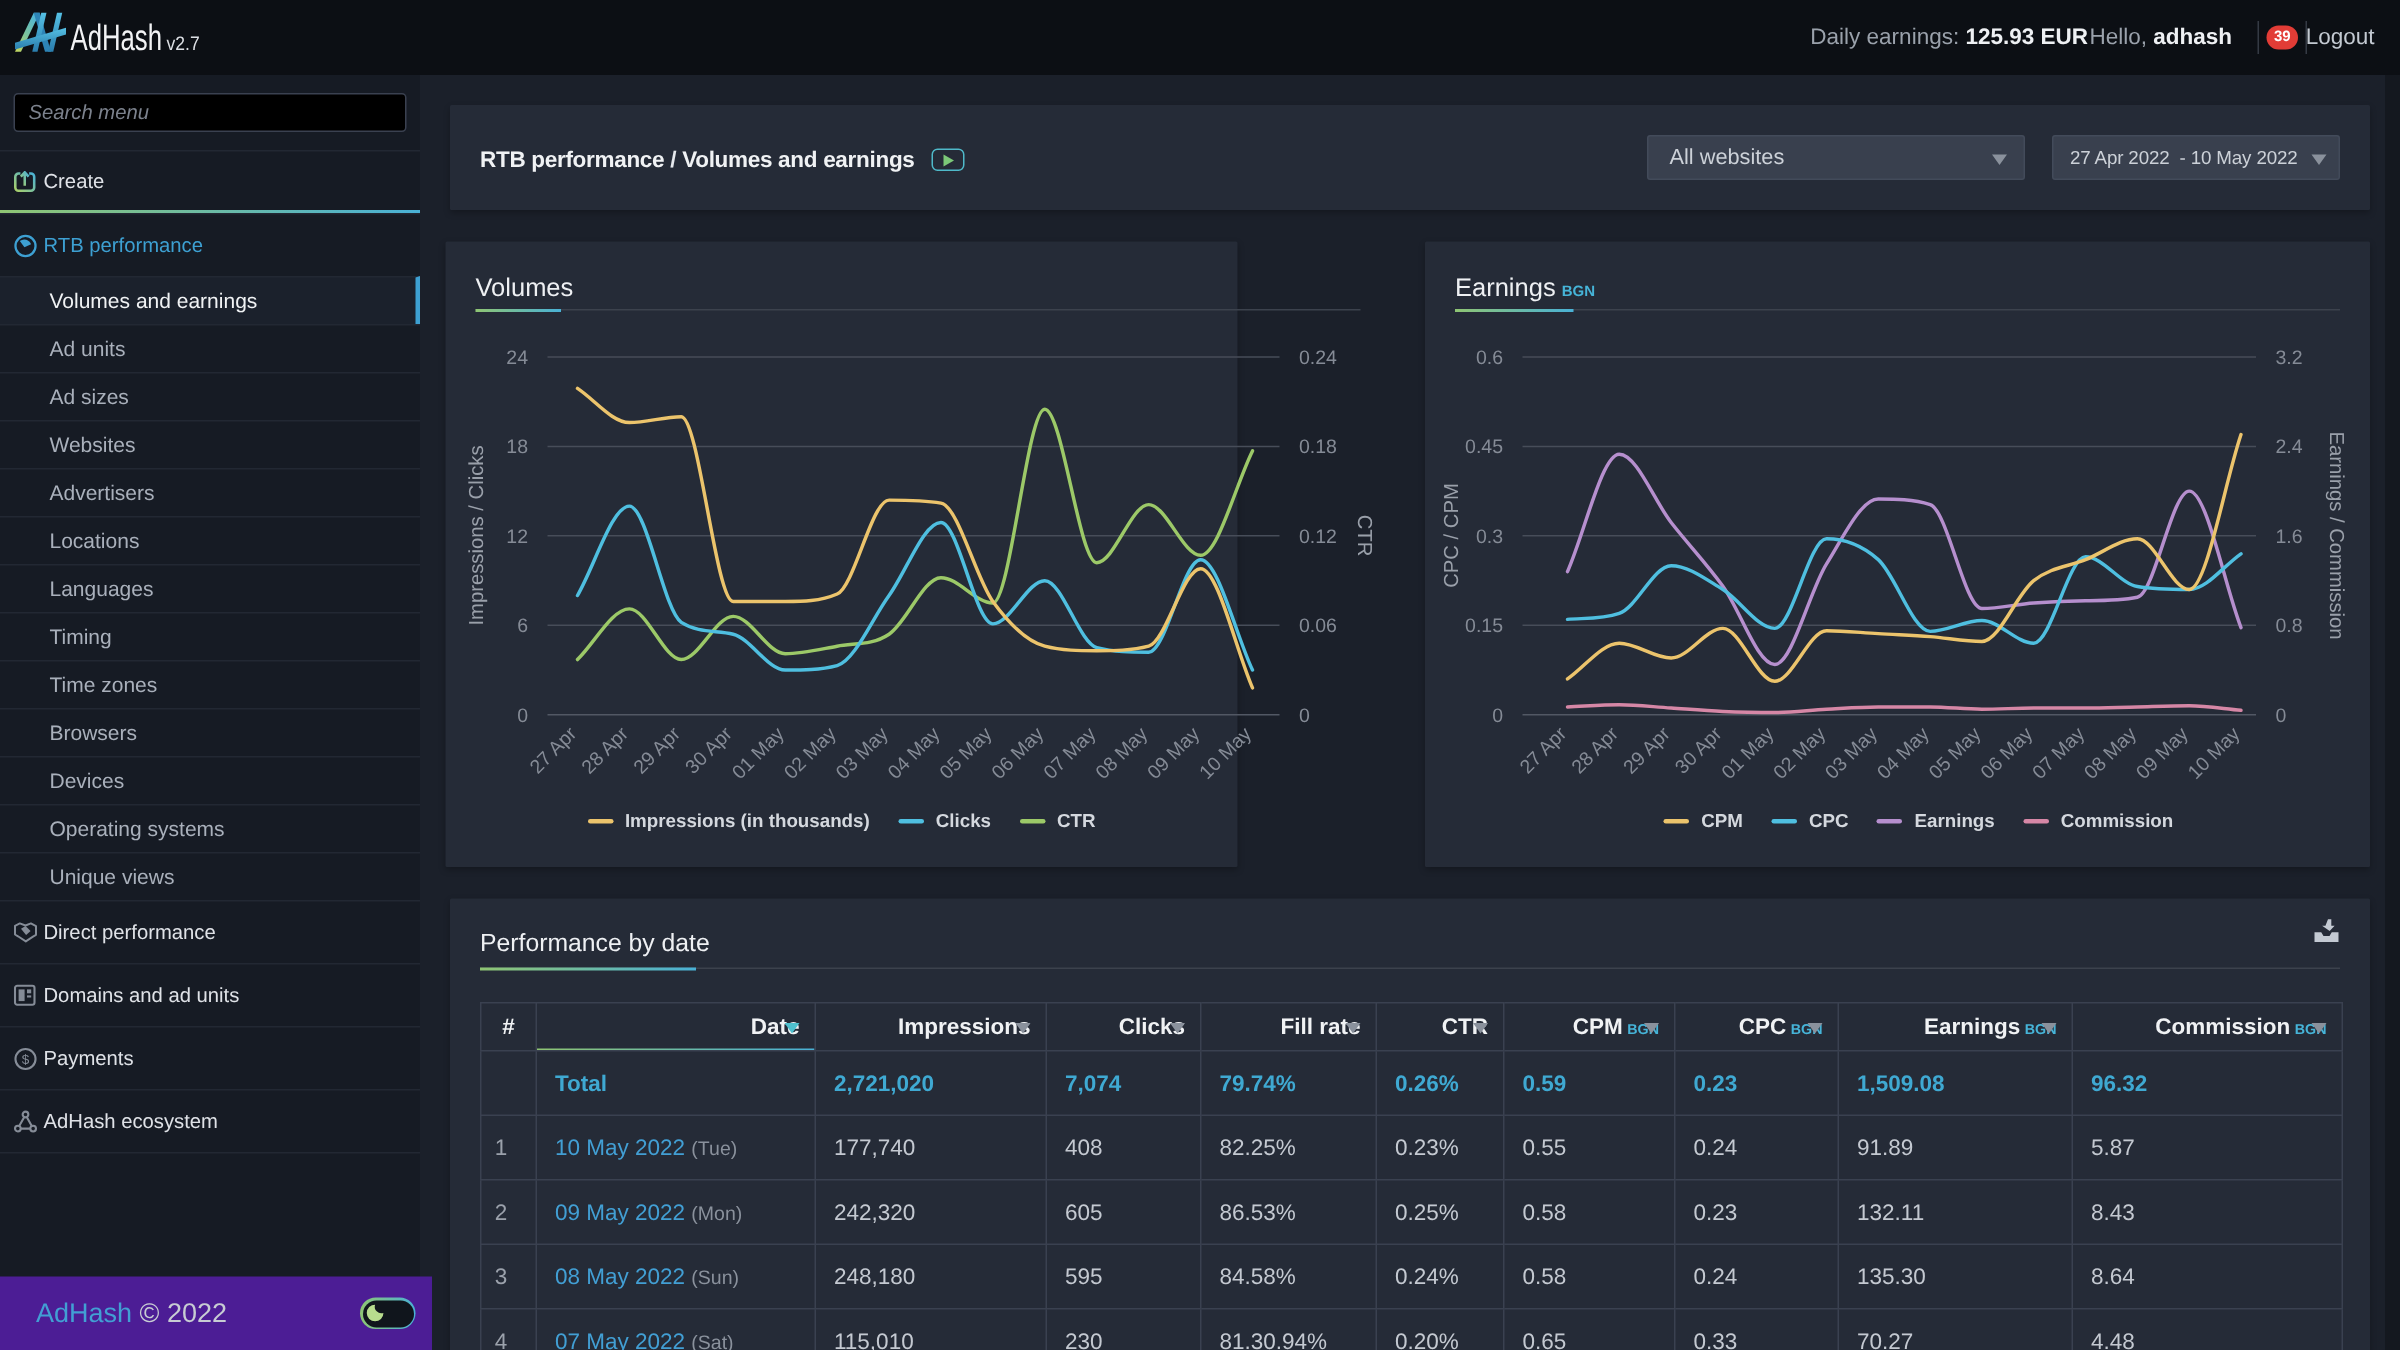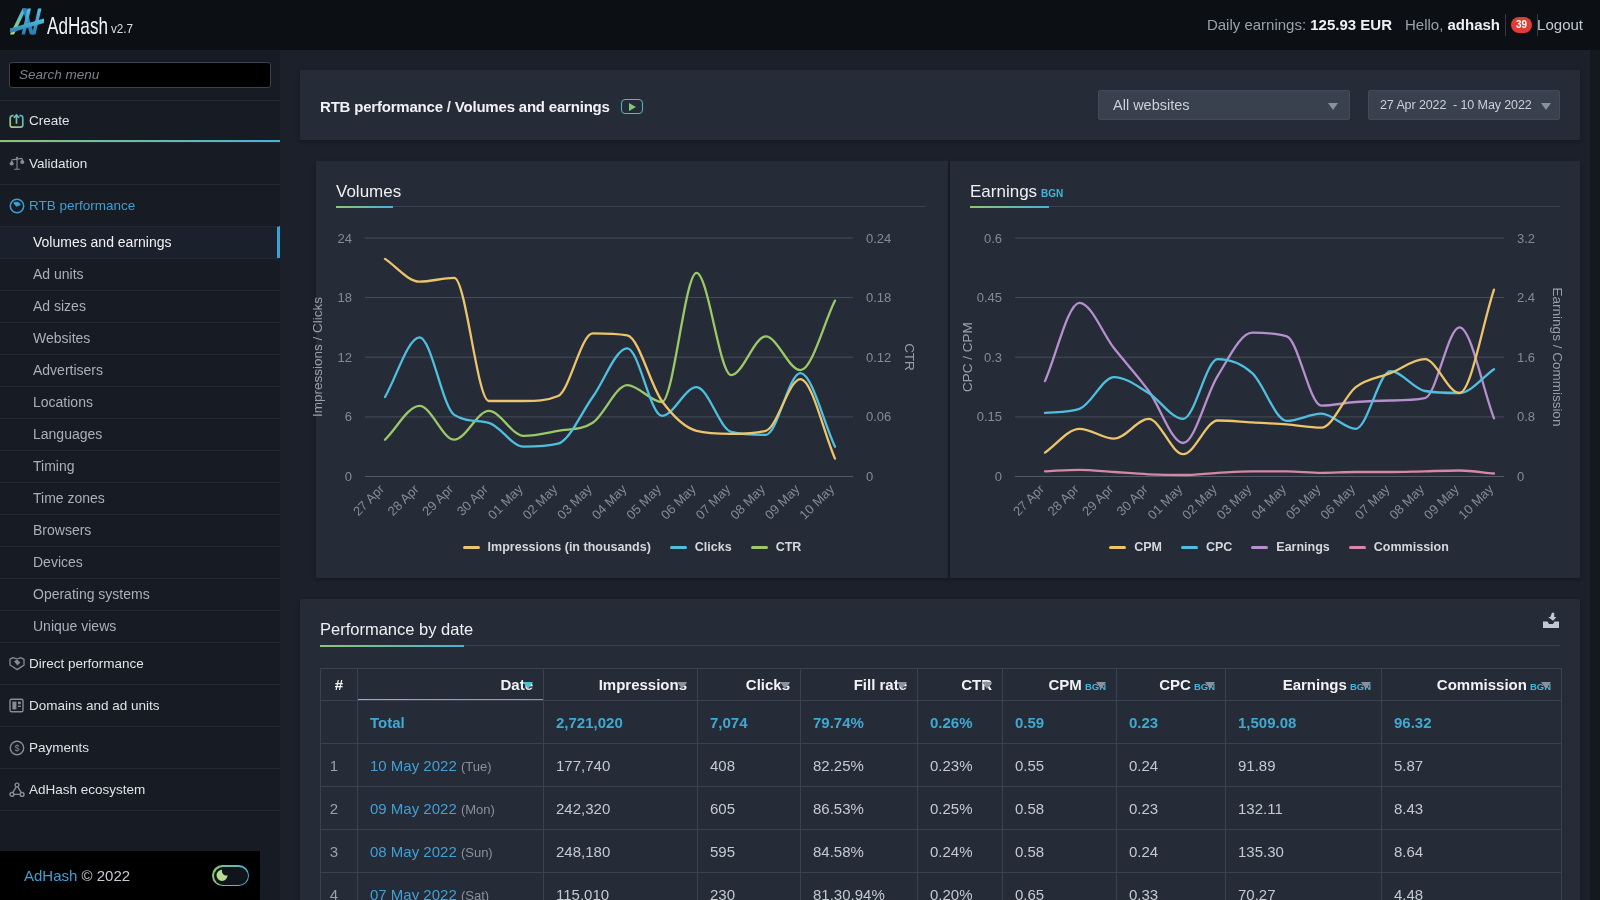--- a/index.html
+++ b/index.html
@@ -6,57 +6,57 @@
   html,body { width:1600px; height:900px; overflow:hidden; background:#1b202a;
     font-family:"Liberation Sans", sans-serif; }
   
   #topbar { position:absolute; left:0; top:0; width:1600px; height:50px; background:#0c0f14; z-index:30; }
   #logo { position:absolute; left:10px; top:8px; }
   #logotext { position:absolute; left:47px; top:12px; color:#f2f3f5; font-size:24.5px; transform:scaleX(0.70); transform-origin:0 0; }
   #logover { position:absolute; left:111px; top:21px; color:#dcdfe4; font-size:13px; transform:scaleX(0.9); transform-origin:0 0; }
   .topinfo { position:absolute; top:0; height:68px; line-height:50px; font-size:15px; color:#9aa1ab; }
   .topinfo b { color:#eef0f3; font-weight:700; }
   #earn { right:208px; }
-  #hello { right:100px; }
+  #hello { right:112px; }
   #badge { position:absolute; right:68px; top:17px; width:21px; height:16px; background:#e23c36; border-radius:8px;
      color:#fff; font-size:10px; font-weight:700; text-align:center; line-height:16px; }
   #sep1 { position:absolute; right:94px; top:14px; height:22px; width:1px; background:#343a44; }
   #sep2 { position:absolute; right:62px; top:14px; height:22px; width:1px; background:#343a44; }
   #logout { right:17px; color:#c3c9d1; }
   
   #sidebar { position:absolute; left:0; top:50px; width:280px; height:850px; background:#161b24; z-index:20; }
   #search { position:absolute; left:9px; top:12px; width:262px; height:26px; background:#000000; border:1px solid #3a4150;
      border-radius:3px; color:#7c828d; font-style:italic; font-size:13.5px; line-height:24px; padding-left:9px; }
   #menu { position:absolute; left:0; top:50px; width:280px; }
   .mi { position:relative; height:42px; line-height:41px; border-top:1px solid #222833; color:#dfe2e7; font-size:13.5px; padding-left:29px; }
   .mi svg { position:absolute; left:9px; top:13px; }
   .mi.nb { border-top:none; }
   .sub { height:32px; line-height:31px; border-top:1px solid #222833; color:#a9b0bb; font-size:14px; padding-left:33px; }
   .sub.active { color:#f0f2f4; background:#1b212c; border-right:3px solid #3da0d2; }
   .mi.rtb { color:#3da0d2; }
   #create-underline { height:2px; background:linear-gradient(90deg,#8fc573,#49b1d6); }
-  #sidebottom { position:absolute; left:0; top:801px; width:260px; height:49px; background:#000000; line-height:49px;
-     font-size:15px; color:#c7ccd3; padding-left:24px; }
+  #sidebottom { position:absolute; left:0; top:801px; width:288px; height:49px; background:#4c1d95; line-height:49px;
+     font-size:18px; color:#c7ccd3; padding-left:24px; }
   #sidebottom .ah { color:#429fd4; }
   #toggle { position:absolute; right:11px; top:14px; width:37px; height:21px; border-radius:11px;
      background:linear-gradient(90deg,#8fc573,#49b1d6); }
   #toggle .inner { position:absolute; left:1.5px; top:1.5px; width:34px; height:18px; border-radius:9px; background:#10151c; }
   
   .card { position:absolute; background:#252b37; border-radius:1px; box-shadow:0 2px 4px rgba(0,0,0,0.25);text-decoration:underline; }
   #crumbcard { left:300px; top:70px; width:1280px; height:70px; }
   #crumb { position:absolute; left:20px; top:28px; font-size:15px; font-weight:700; color:#f0f2f4; letter-spacing:-0.2px; }
   #crumb .sl { font-weight:700; color:#e6e9ed; }
   #playbtn { position:absolute; left:301px; top:1px; width:22px; height:15px; border:1px solid #4fb9c9; border-radius:4px; margin-left:0; }
   #playbtn:after { content:""; position:absolute; left:7px; top:3px; border-left:7px solid #7cc978; border-top:4px solid transparent; border-bottom:4px solid transparent; }
   .select { position:absolute; top:20px; height:30px; background:#39404e; border:1px solid #434b5a; border-radius:2px;
       font-size:14.5px; color:#ccd1d8; line-height:28px; padding-left:14px; }
   #selweb { left:798px; width:252px; }
   #seldate { left:1068px; width:192px; padding-left:11px; font-size:12.5px; letter-spacing:-0.1px; }
   .select .arr { position:absolute; right:11px; top:12px; width:0; height:0; border-left:5.5px solid transparent; border-right:5.5px solid transparent; border-top:7px solid #8a919c; }
-  #cardvol { left:316px; top:161px; width:632px; height:417px; }
+  #cardvol { left:297px; top:161px; width:528px; height:417px; }
   #cardearn { left:950px; top:161px; width:630px; height:417px; }
   .ctitle { position:absolute; left:20px; top:21px; font-size:17px; color:#eef0f3; }
   .ctitle .bgn { font-size:10px; color:#46b4d8; font-weight:700; margin-left:4px; }
   .cline { position:absolute; left:20px; top:45px; width:590px; height:1px; background:#3c424d; }
   .cline .grad { position:absolute; left:0; top:-0.5px; height:2px; background:linear-gradient(90deg,#8fc573,#49b1d6); }
   .legend { position:absolute; left:0; bottom:24px; width:100%; display:flex; justify-content:center; gap:19px;
       font-size:12.5px; font-weight:700; color:#d4d8de; }
   .legend .it { display:flex; align-items:center; gap:8px; }
   .legend .dash { width:17px; height:3px; border-radius:2px; }
   #cardtable { left:300px; top:599px; width:1280px; height:360px; }
@@ -122,28 +122,20 @@
           <defs>
             <linearGradient id="crg" x1="0" y1="1" x2="1" y2="0">
               <stop offset="0" stop-color="#a9cf68"></stop>
               <stop offset="1" stop-color="#49b1d6"></stop>
             </linearGradient>
           </defs>
           <path d="M4.6 1.7 H3.4 A2.2 2.2 0 0 0 1.2 3.9 V11 A2.2 2.2 0 0 0 3.4 13.2 H11.6 A2.2 2.2 0 0 0 13.8 11 V3.9 A2.2 2.2 0 0 0 11.6 1.7 H10.4" fill="none" stroke="url(#crg)" stroke-width="1.7"></path>
           <path d="M7.5 9.8 L7.5 1.2 M4.9 3.8 L7.5 0.9 L10.1 3.8" fill="none" stroke="url(#crg)" stroke-width="1.7"></path>
         </svg>Create</div>
     <div id="create-underline"></div>
-    <div class="mi"><svg width="16" height="15" viewBox="0 0 16 15">
-          <g stroke="#858c97" stroke-width="1.1" fill="none">
-            <path d="M8 2 L8 13.2 M5.2 13.2 L10.8 13.2 M2.6 3.9 L13.4 2.4"></path>
-          </g>
-          <circle cx="8" cy="1.8" r="1.1" fill="#858c97"></circle>
-          <path d="M0.6 7.4 A2.1 2.1 0 0 0 4.8 7.4 L2.7 3.9 Z" fill="#858c97"></path>
-          <path d="M11.2 6 A2.1 2.1 0 0 0 15.4 6 L13.3 2.5 Z" fill="#858c97"></path>
-        </svg>Validation</div>
     <div class="mi rtb"><svg width="16" height="16" viewBox="0 0 16 16">
           <circle cx="8" cy="8" r="6.7" fill="none" stroke="#3da0d2" stroke-width="1.5"></circle>
           <path d="M7.3 8.8 L11.7 6.9 A4.8 4.8 0 0 0 4.2 4.7 Z" fill="#3da0d2"></path>
         </svg>RTB performance</div>
     <div class="sub active">Volumes and earnings</div>
     <div class="sub">Ad units</div>
     <div class="sub">Ad sizes</div>
     <div class="sub">Websites</div>
     <div class="sub">Advertisers</div>
     <div class="sub">Locations</div>

